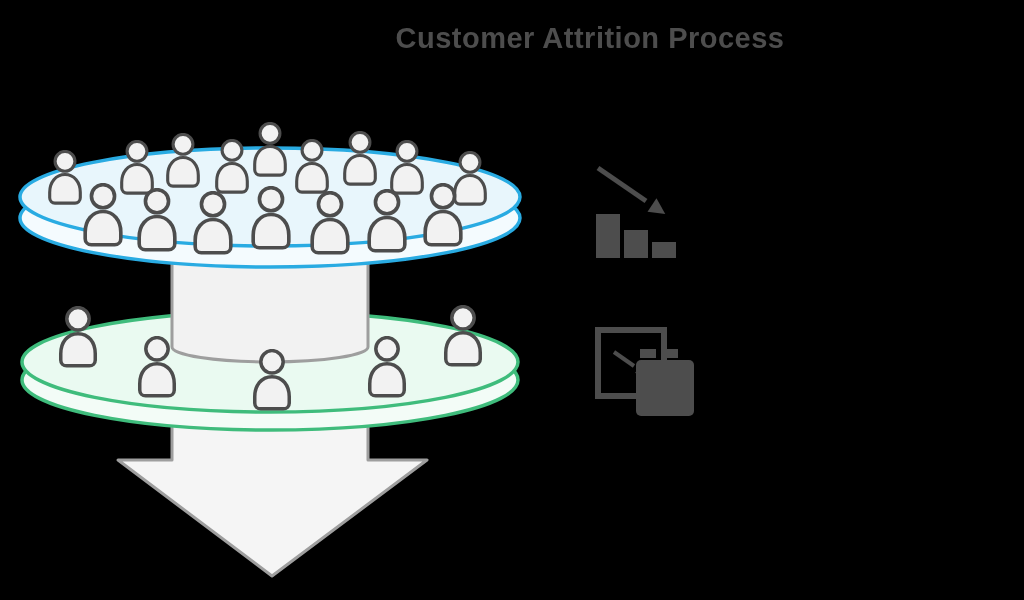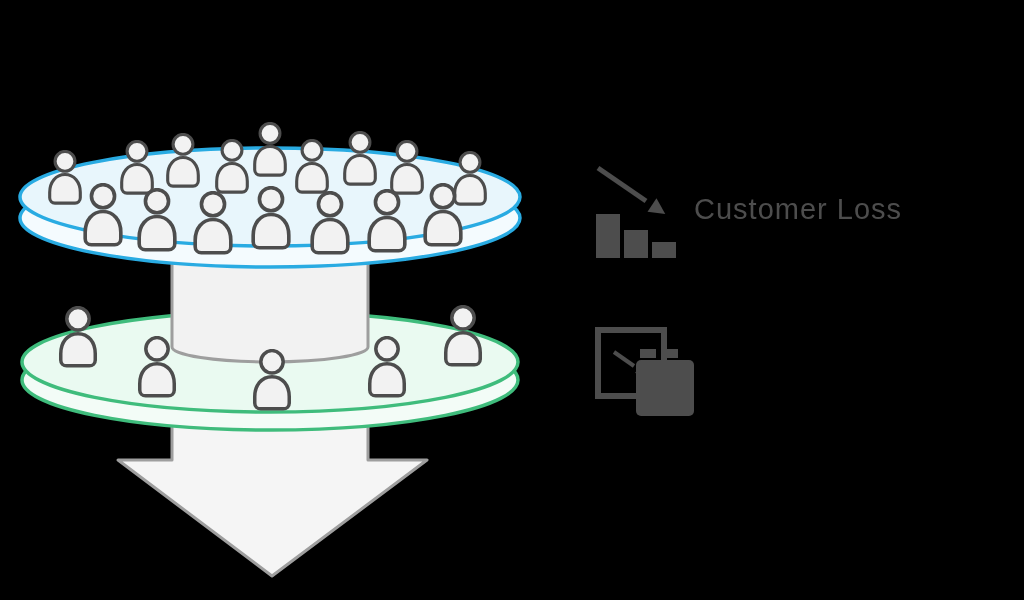--- a/index.html
+++ b/index.html
@@ -90,16 +90,16 @@
     <g fill="#4d4d4d">
       <rect x="598" y="330" width="66" height="66" fill="none" stroke="#4d4d4d" stroke-width="6"></rect>
       <line x1="614" y1="352" x2="634" y2="366" stroke="#4d4d4d" stroke-width="4"></line>
       <polygon points="0,-5 11,0 0,5" transform="translate(638,369) rotate(36)"></polygon>
       <rect x="640" y="349" width="16" height="9"></rect>
       <rect x="664" y="349" width="14" height="9"></rect>
       <rect x="636" y="360" width="58" height="56" rx="5"></rect>
     </g>
   </svg>
 
+  <div id="title" class="overlay-text">Customer Attrition Process</div>
 
-  <div id="legend-label-1" class="overlay-text legend-label">Customer Loss</div>
 
 </div>
 
 </body></html>

